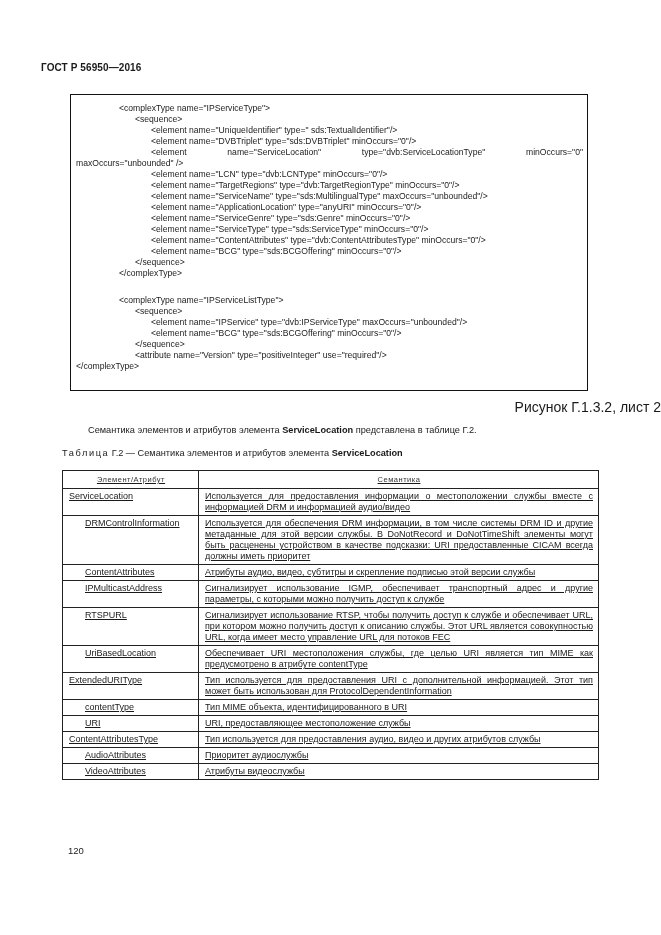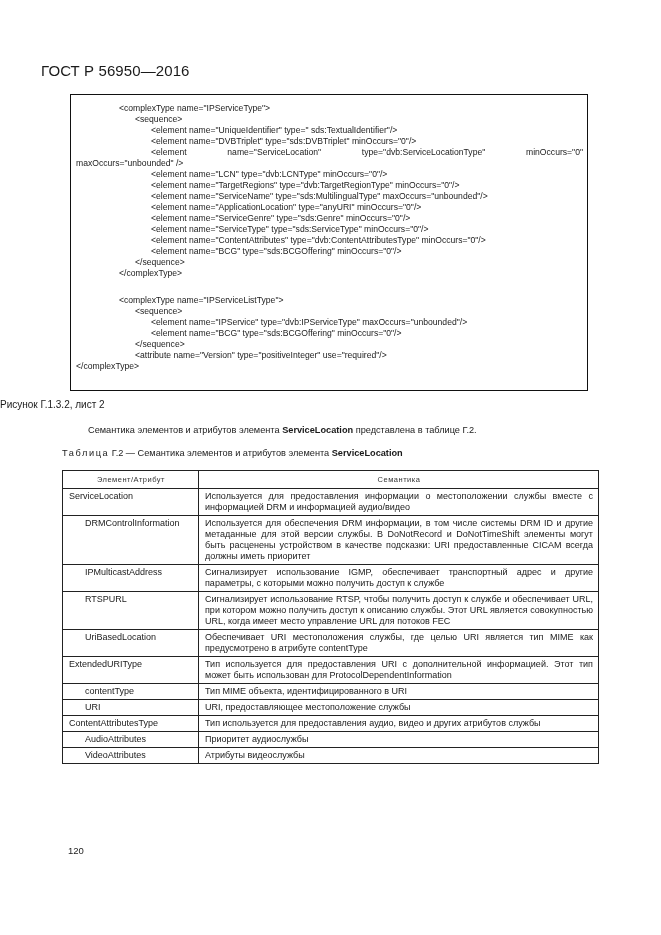--- a/index.html
+++ b/index.html
@@ -2,46 +2,46 @@
 <html><head>
   <meta charset="utf-8">
   <style>
     html, body { margin: 0; padding: 0; }
     body {
       width: 661px; height: 935px; background: #ffffff; position: relative;
       font-family: "Liberation Sans", sans-serif; color: #1a1a1a; overflow: hidden;
     }
     .doc-header {
       position: absolute; left: 41px; top: 62px;
-      font-size: 15px; font-weight: normal; letter-spacing: 0.1px;
+      font-size: 10px; font-weight: bold; letter-spacing: 0.1px;
     }
     .code-box {
       position: absolute; left: 70px; top: 94px; width: 518px; height: 297px;
       border: 1.3px solid #111; box-sizing: border-box;
     }
     .code-line {
       position: absolute; font-size: 8.6px; line-height: 11px; white-space: pre; color: #222;
     }
     .code-line.justified {
       display: flex; justify-content: space-between; white-space: nowrap; gap: 36px;
     }
     .caption {
-      position: absolute; left: 0; width: 661px; top: 399px; text-align: left; font-size: 10px;
+      position: absolute; left: 0; width: 661px; top: 399px; text-align: right; font-size: 14px;
     }
     .para {
       position: absolute; left: 88px; top: 425px; font-size: 9.2px;
     }
     .table-title {
       position: absolute; left: 62px; top: 448px; font-size: 9.2px;
     }
     .table-title .spaced { letter-spacing: 1.6px; }
     b { font-weight: bold; }
     .tbl {
       position: absolute; left: 62px; top: 470px; width: 536px;
-      border-collapse: collapse; font-size: 9px; table-layout: fixed;
+      border-collapse: collapse; font-size: 9px; table-layout: fixed; text-decoration: underline;
     }
     .tbl td, .tbl th {
       border: 1px solid #222; vertical-align: top; padding: 2px 5px 2px 6px; line-height: 11px;
     }
     .tbl th {
       font-weight: normal; font-size: 7.5px; letter-spacing: 0.5px; height: 13px; vertical-align: middle;
       text-align: center; color: #333;
     }
     .tbl td.desc { text-align: justify; }
     .tbl td.lvl0 { padding-left: 6px; }
@@ -111,20 +111,24 @@
   <tbody id="tbl-body">
       <tr>
         <td class="lvl0">ServiceLocation</td>
         <td class="desc">Используется для предоставления информации о местоположении службы вместе с информацией DRM и информацией аудио/видео</td>
       </tr>
       <tr>
         <td class="lvl1">DRMControlInformation</td>
         <td class="desc">Используется для обеспечения DRM информации, в том числе системы DRM ID и другие метаданные для этой версии службы. В DoNotRecord и DoNotTimeShift элементы могут быть расценены устройством в качестве подсказки: URI предоставленные CICAM всегда должны иметь приоритет</td>
       </tr>
       <tr>
+        <td class="lvl1">ContentAttributes</td>
+        <td class="desc">Атрибуты аудио, видео, субтитры и скрепление подписью этой версии службы</td>
+      </tr>
+      <tr>
         <td class="lvl1">IPMulticastAddress</td>
         <td class="desc">Сигнализирует использование IGMP, обеспечивает транспортный адрес и другие параметры, с которыми можно получить доступ к службе</td>
       </tr>
       <tr>
         <td class="lvl1">RTSPURL</td>
         <td class="desc">Сигнализирует использование RTSP, чтобы получить доступ к службе и обеспечивает URL, при котором можно получить доступ к описанию службы. Этот URL является совокупностью URL, когда имеет место управление URL для потоков FEC</td>
       </tr>
       <tr>
         <td class="lvl1">UriBasedLocation</td>
         <td class="desc">Обеспечивает URI местоположения службы, где целью URI является тип MIME как предусмотрено в атрибуте contentType</td>

